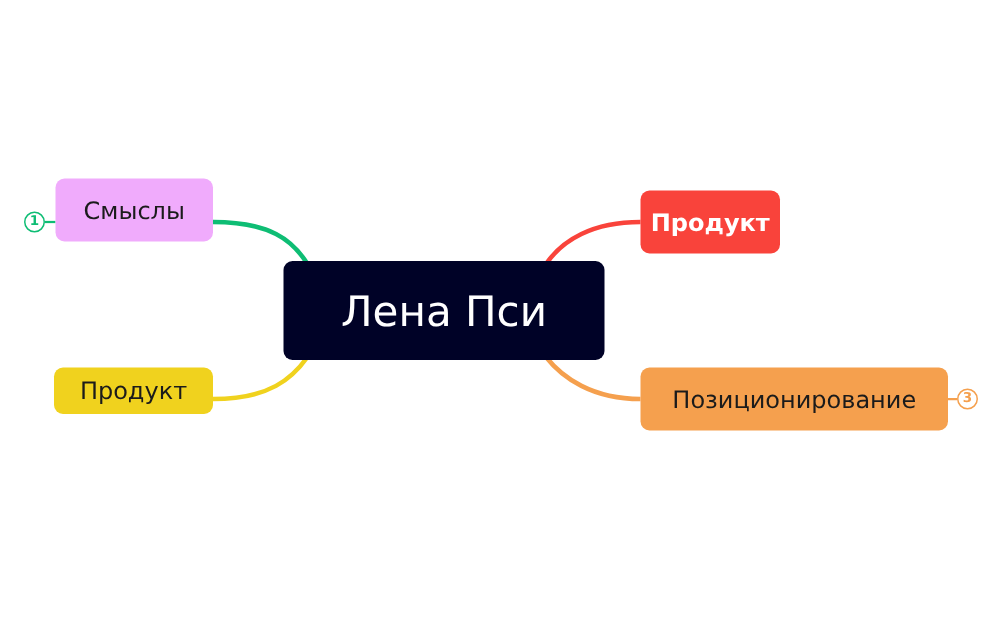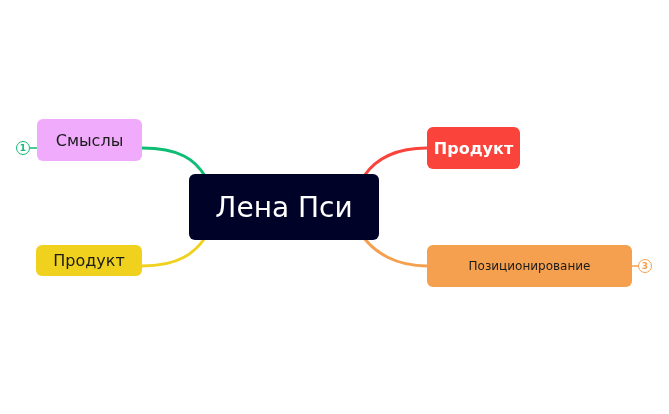--- a/index.html
+++ b/index.html
@@ -1,26 +1,26 @@
 <!DOCTYPE html>
 <html><head>
 <meta charset="utf-8">
 <style>
   html, body { margin:0; padding:0; }
   body { width:669px; height:414px; background:#ffffff; position:relative; overflow:hidden;
          font-family: "DejaVu Sans", "Liberation Sans", sans-serif; }
   svg.lines { position:absolute; left:0; top:0; width:669px; height:414px; }
   .node { position:absolute; box-sizing:border-box; border-radius:6px; display:flex;
           align-items:center; justify-content:center; white-space:nowrap; cursor:pointer; }
-  .central { left:189px; top:174px; width:190px; height:66px; background:#000227; color:#ffffff;
+  .central { left:189px; top:174px; width:214px; height:66px; background:#000227; color:#ffffff;
              font-size:28px; border-radius:6px; }
   .n-smysly { left:37px; top:119px; width:105px; height:42px; background:#f0abfc; color:#1b1b1b; font-size:16px; }
   .n-produkt { left:36px; top:245px; width:106px; height:31px; background:#f0d21e; color:#1b1b1b; font-size:16px; }
   .n-klient { left:427px; top:127px; width:93px; height:42px; background:#f9433b; color:#ffffff; font-size:16px; font-weight:bold; }
-  .n-pozic { left:427px; top:245px; width:205px; height:42px; background:#f5a04e; color:#1b1b1b; font-size:12px; }
+  .n-pozic { left:427px; top:245px; width:205px; height:42px; background:#f5a04e; color:#1b1b1b; font-size:16px; }
   .badge { position:absolute; box-sizing:border-box; width:14px; height:14px; border-radius:50%;
            background:#fff; font-size:9px; display:flex; align-items:center; justify-content:center;
            font-weight:bold; cursor:pointer; }
   .badge-1 { left:16px; top:141px; border:1.5px solid #0ebd74; color:#0ebd74; }
   .badge-3 { left:638px; top:259px; border:1.5px solid #f5a04e; color:#f5a04e; }
 </style>
 </head>
 <body>
 
 <svg class="lines" viewBox="0 0 669 414">

